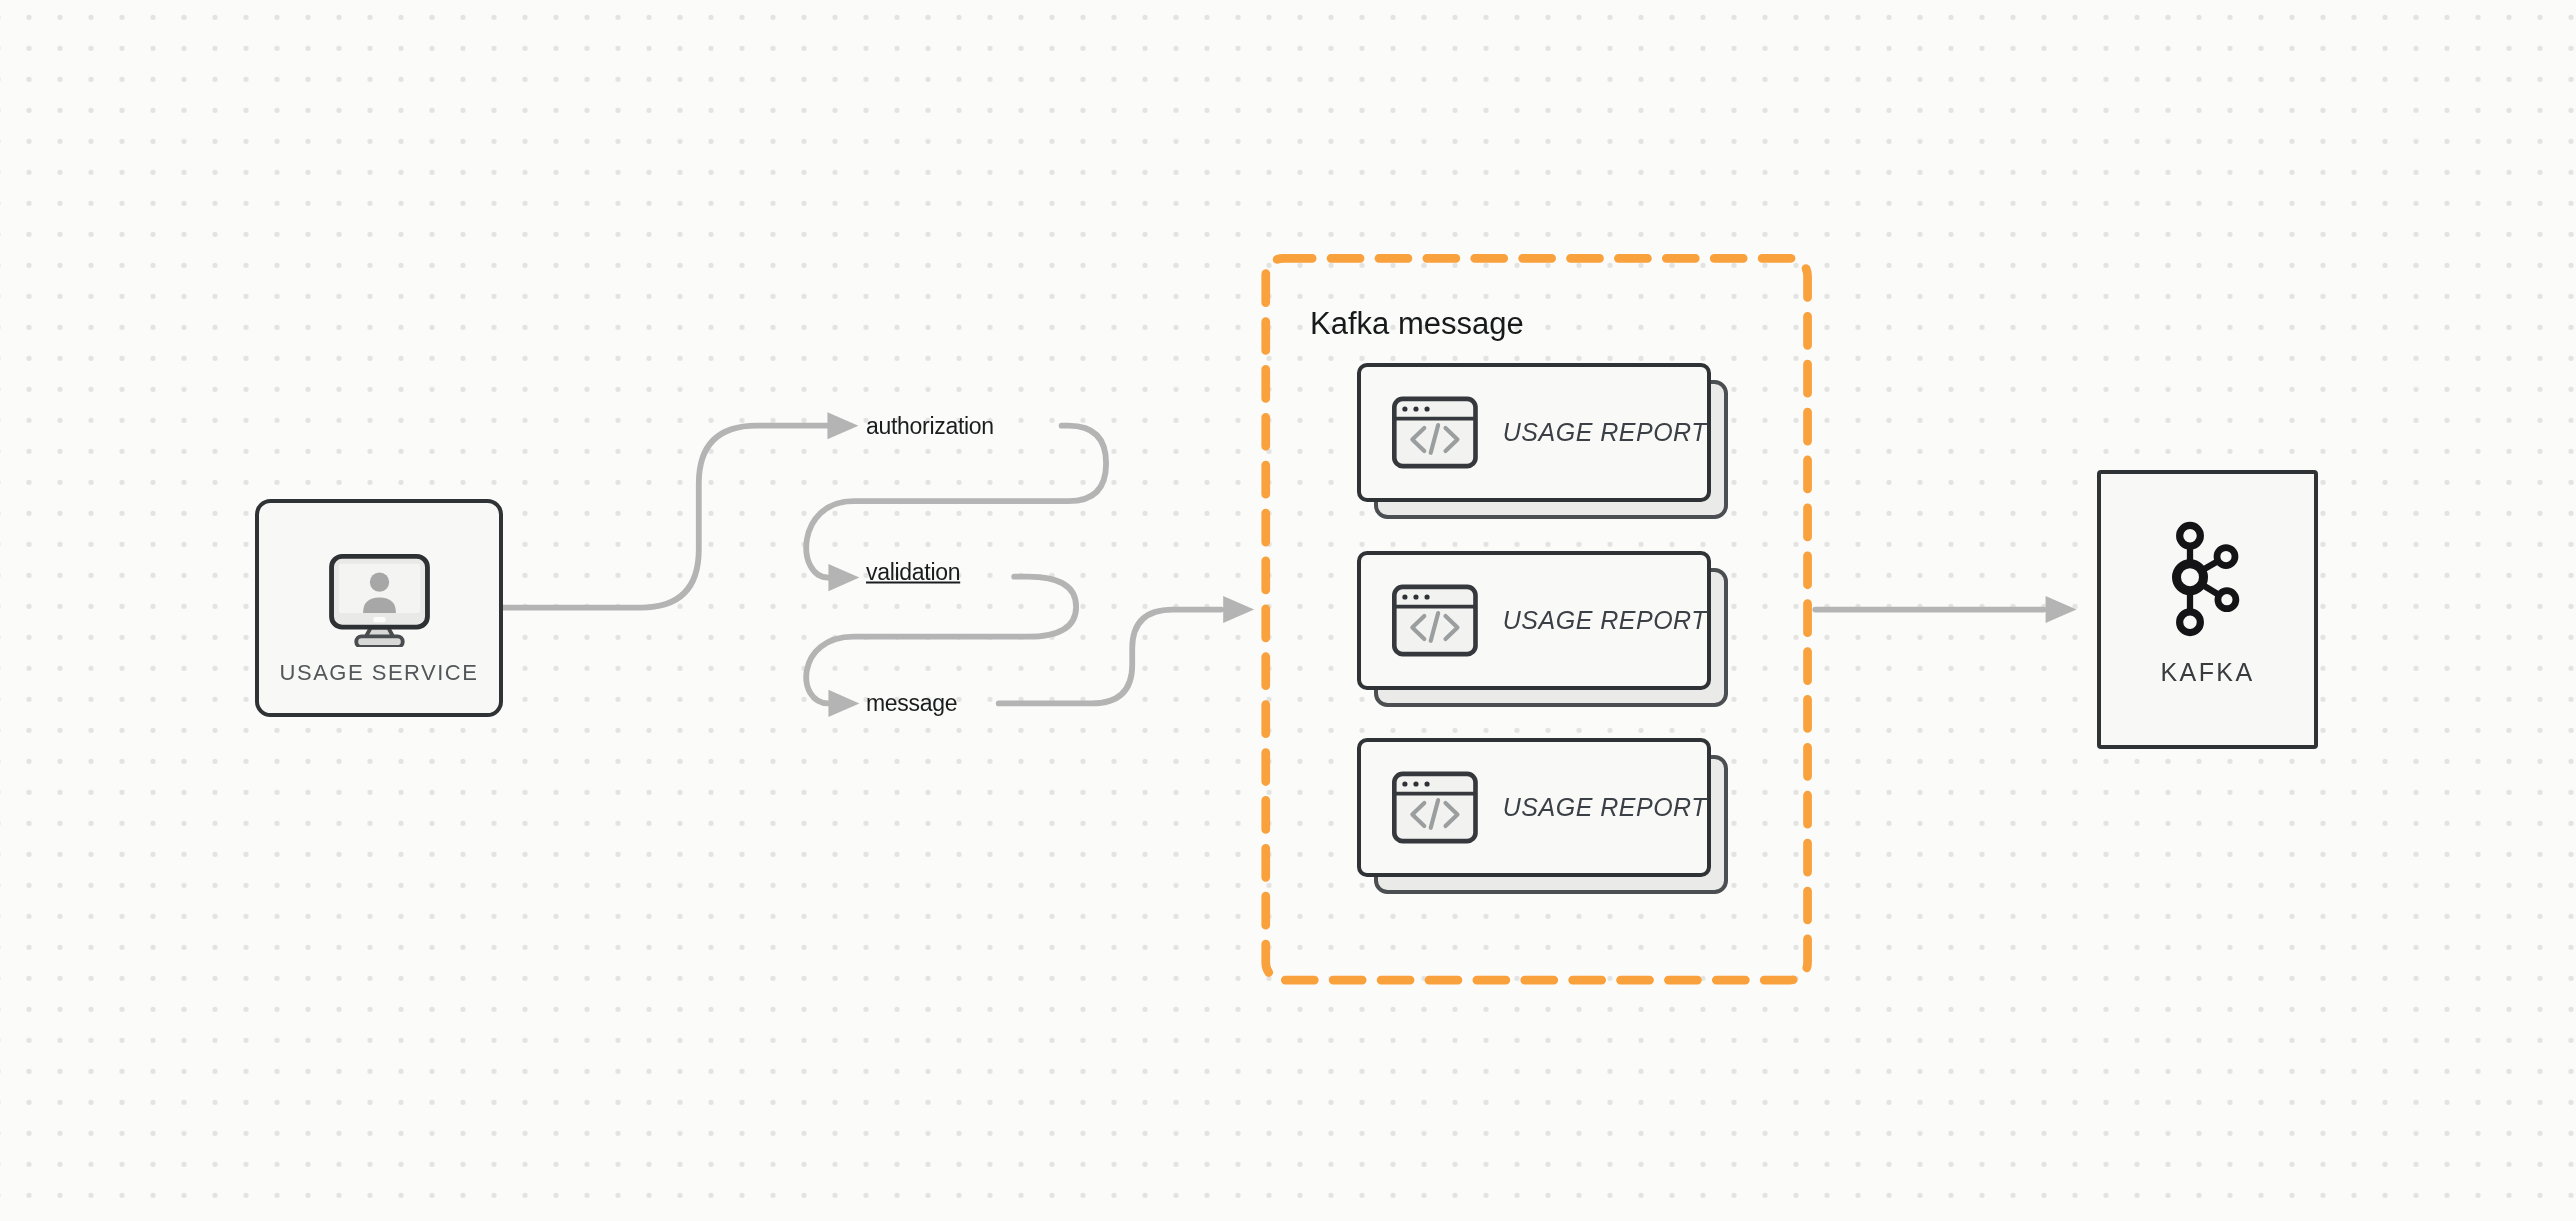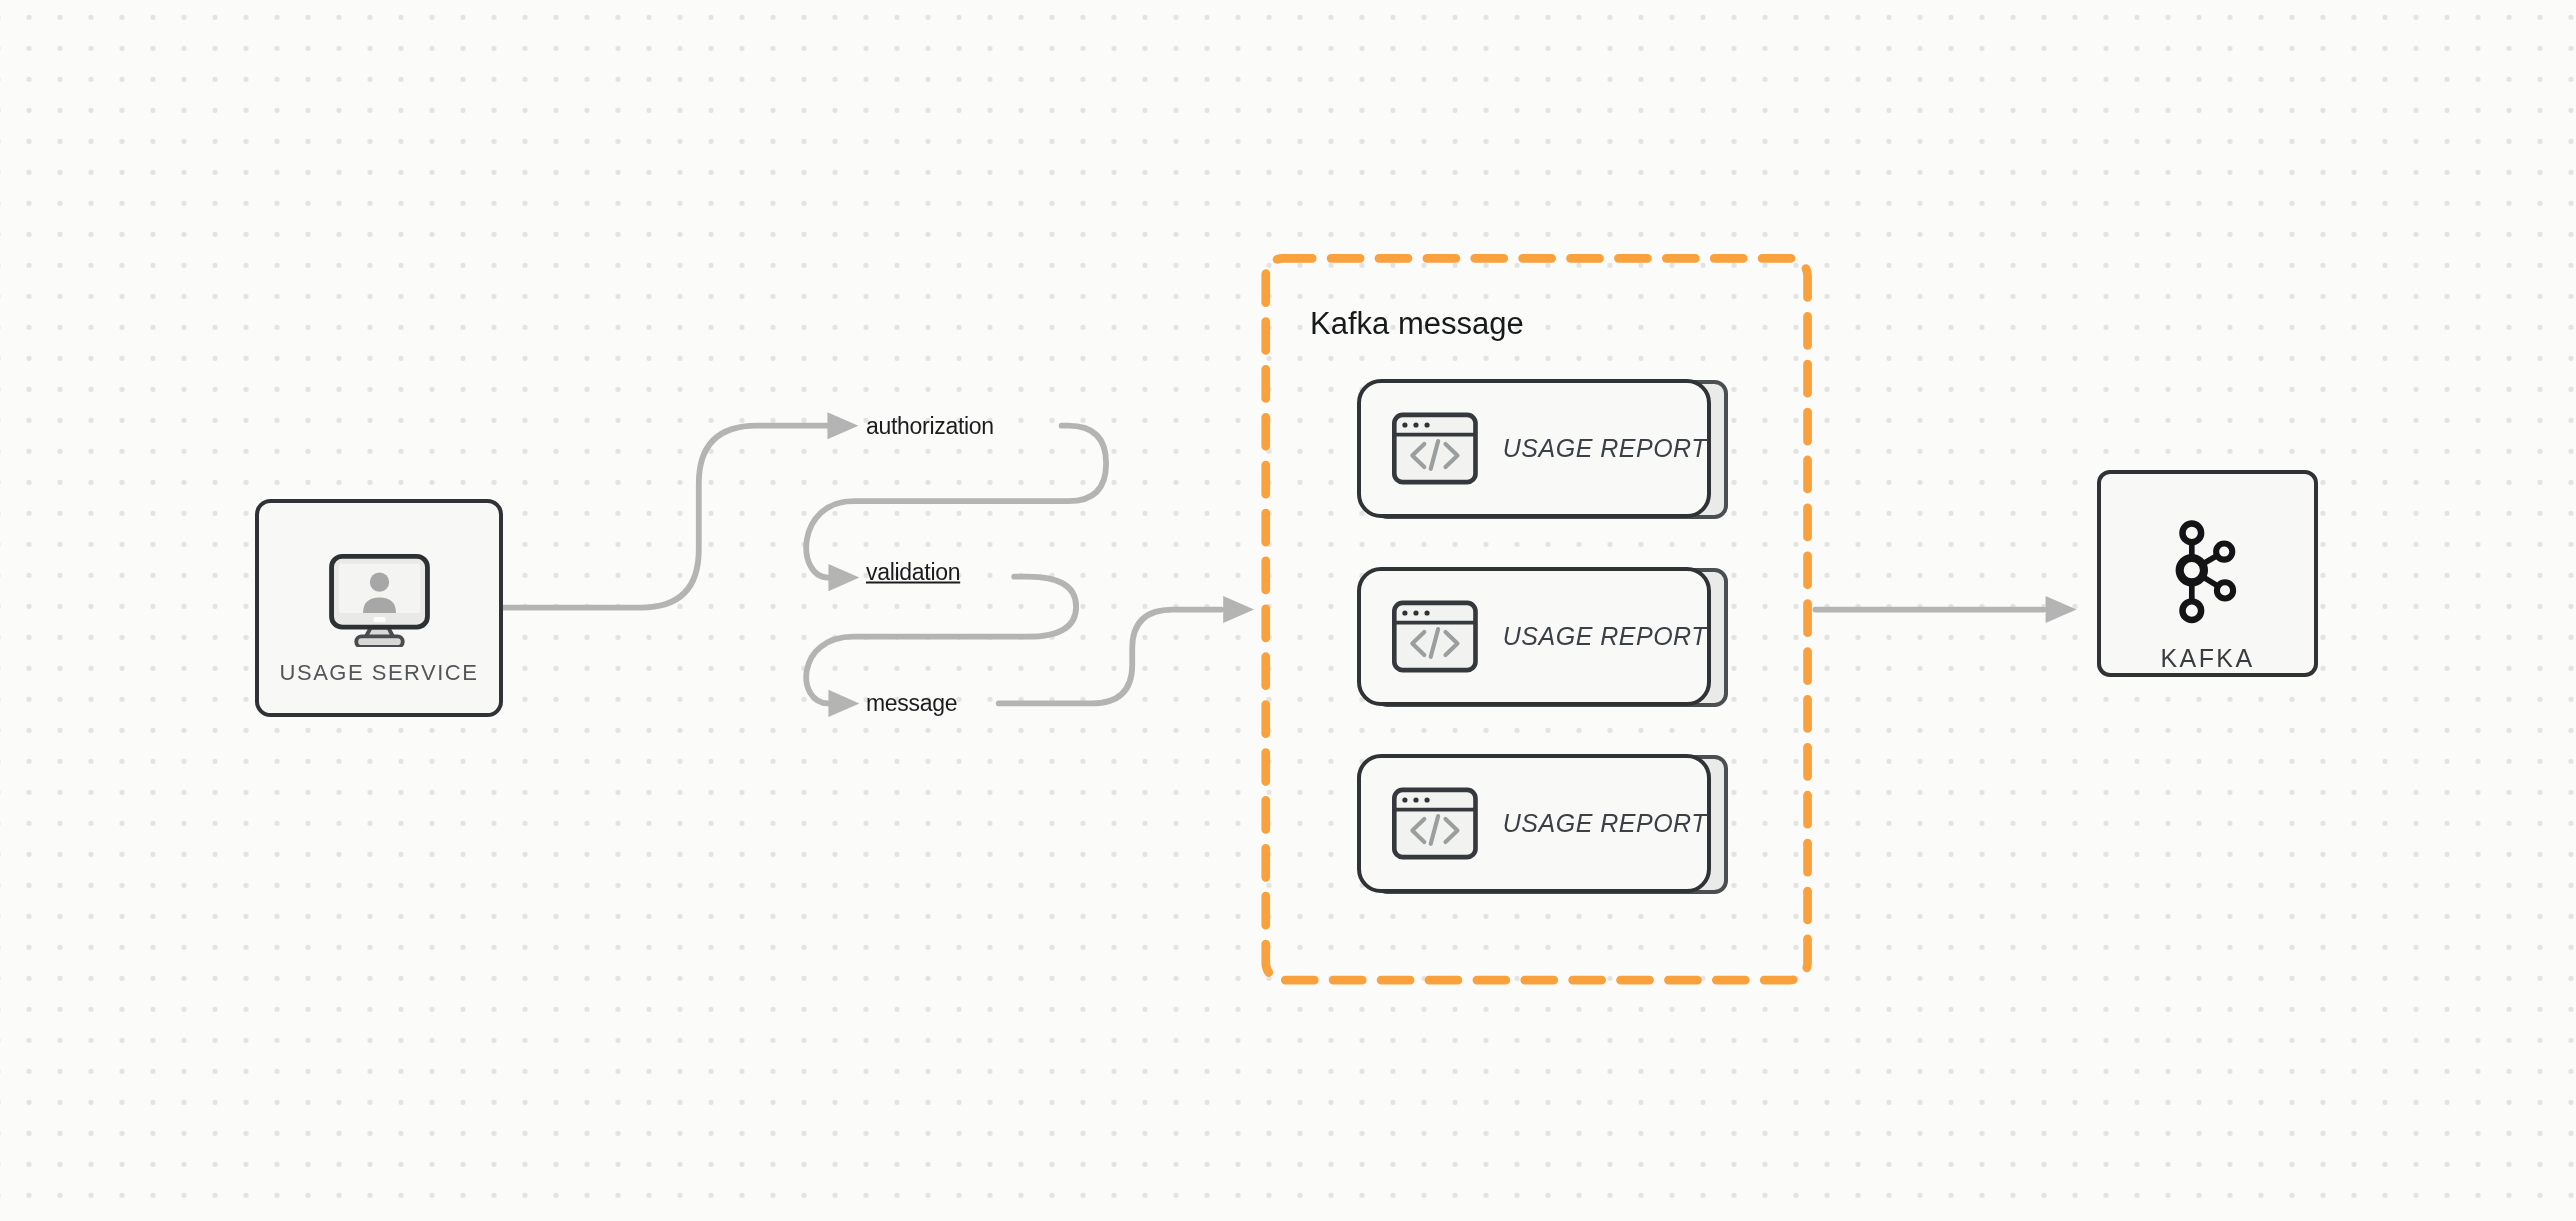--- a/index.html
+++ b/index.html
@@ -17,21 +17,21 @@
 
   .node {
     position:absolute;
     display:flex; flex-direction:column; align-items:center;
     background:#F8F8F6;
     border:4.8px solid #303336;
     box-sizing:border-box;
   }
   #usage-node { left:255px; top:499px; width:248px; height:218px; border-radius:15.5px; padding-top:51px; }
   #usage-node .node-label { margin-top:12.6px; font-size:22px; letter-spacing:1.5px; color:#53575A; }
-  #kafka-node { left:2097px; top:470px; width:221px; height:207px; border-radius:13px; padding-top:33px; }
+  #kafka-node { left:2097px; top:470px; width:221px; height:279px; border-radius:4px; padding-top:33px; }
   #kafka-node .node-label { margin-top:15.5px; font-size:25px; letter-spacing:2.4px; color:#393C3F; }
 
   .flow-label {
     position:absolute; left:866px; transform:translateY(-50%);
     font-size:23px; font-weight:500; color:#1B1C1E; letter-spacing:-0.3px;
     white-space:nowrap;
   }
   #flow-authorization { top:426px; }
   #flow-validation   { top:572px;text-decoration:underline; }
   #flow-batching     { top:703px; }
@@ -41,22 +41,22 @@
     font-size:31px; font-weight:500; color:#17191B; white-space:nowrap;margin-left:13px;
   }
 
   .card { position:absolute; left:1357px; width:354px; height:139px; }
   #card-0 { top:363px; } #card-1 { top:551px; } #card-2 { top:738px; }
   .card-behind {
     position:absolute; left:17.4px; top:17.4px; width:100%; height:100%;
     background:#EAEAE8; border:4.8px solid #4B4F52; border-radius:13.5px; box-sizing:border-box;
   }
   .card-front {
-    position:absolute; left:0; top:16px; width:100%; height:100%;
-    background:#F9F9F7; border:4.8px solid #303336; border-radius:24px; box-sizing:border-box;
+    position:absolute; left:0; top:0; width:100%; height:100%;
+    background:#F9F9F7; border:4.8px solid #303336; border-radius:10px; box-sizing:border-box;
     display:flex; align-items:center; padding-left:31px;justify-content:flex-end;
   }
   .card-front .card-label {
     margin-left:25px; font-style:italic; font-size:25px; color:#3B3F46; letter-spacing:0.5px;
     white-space:nowrap;
   }
 </style>
 </head>
 <body>
 

